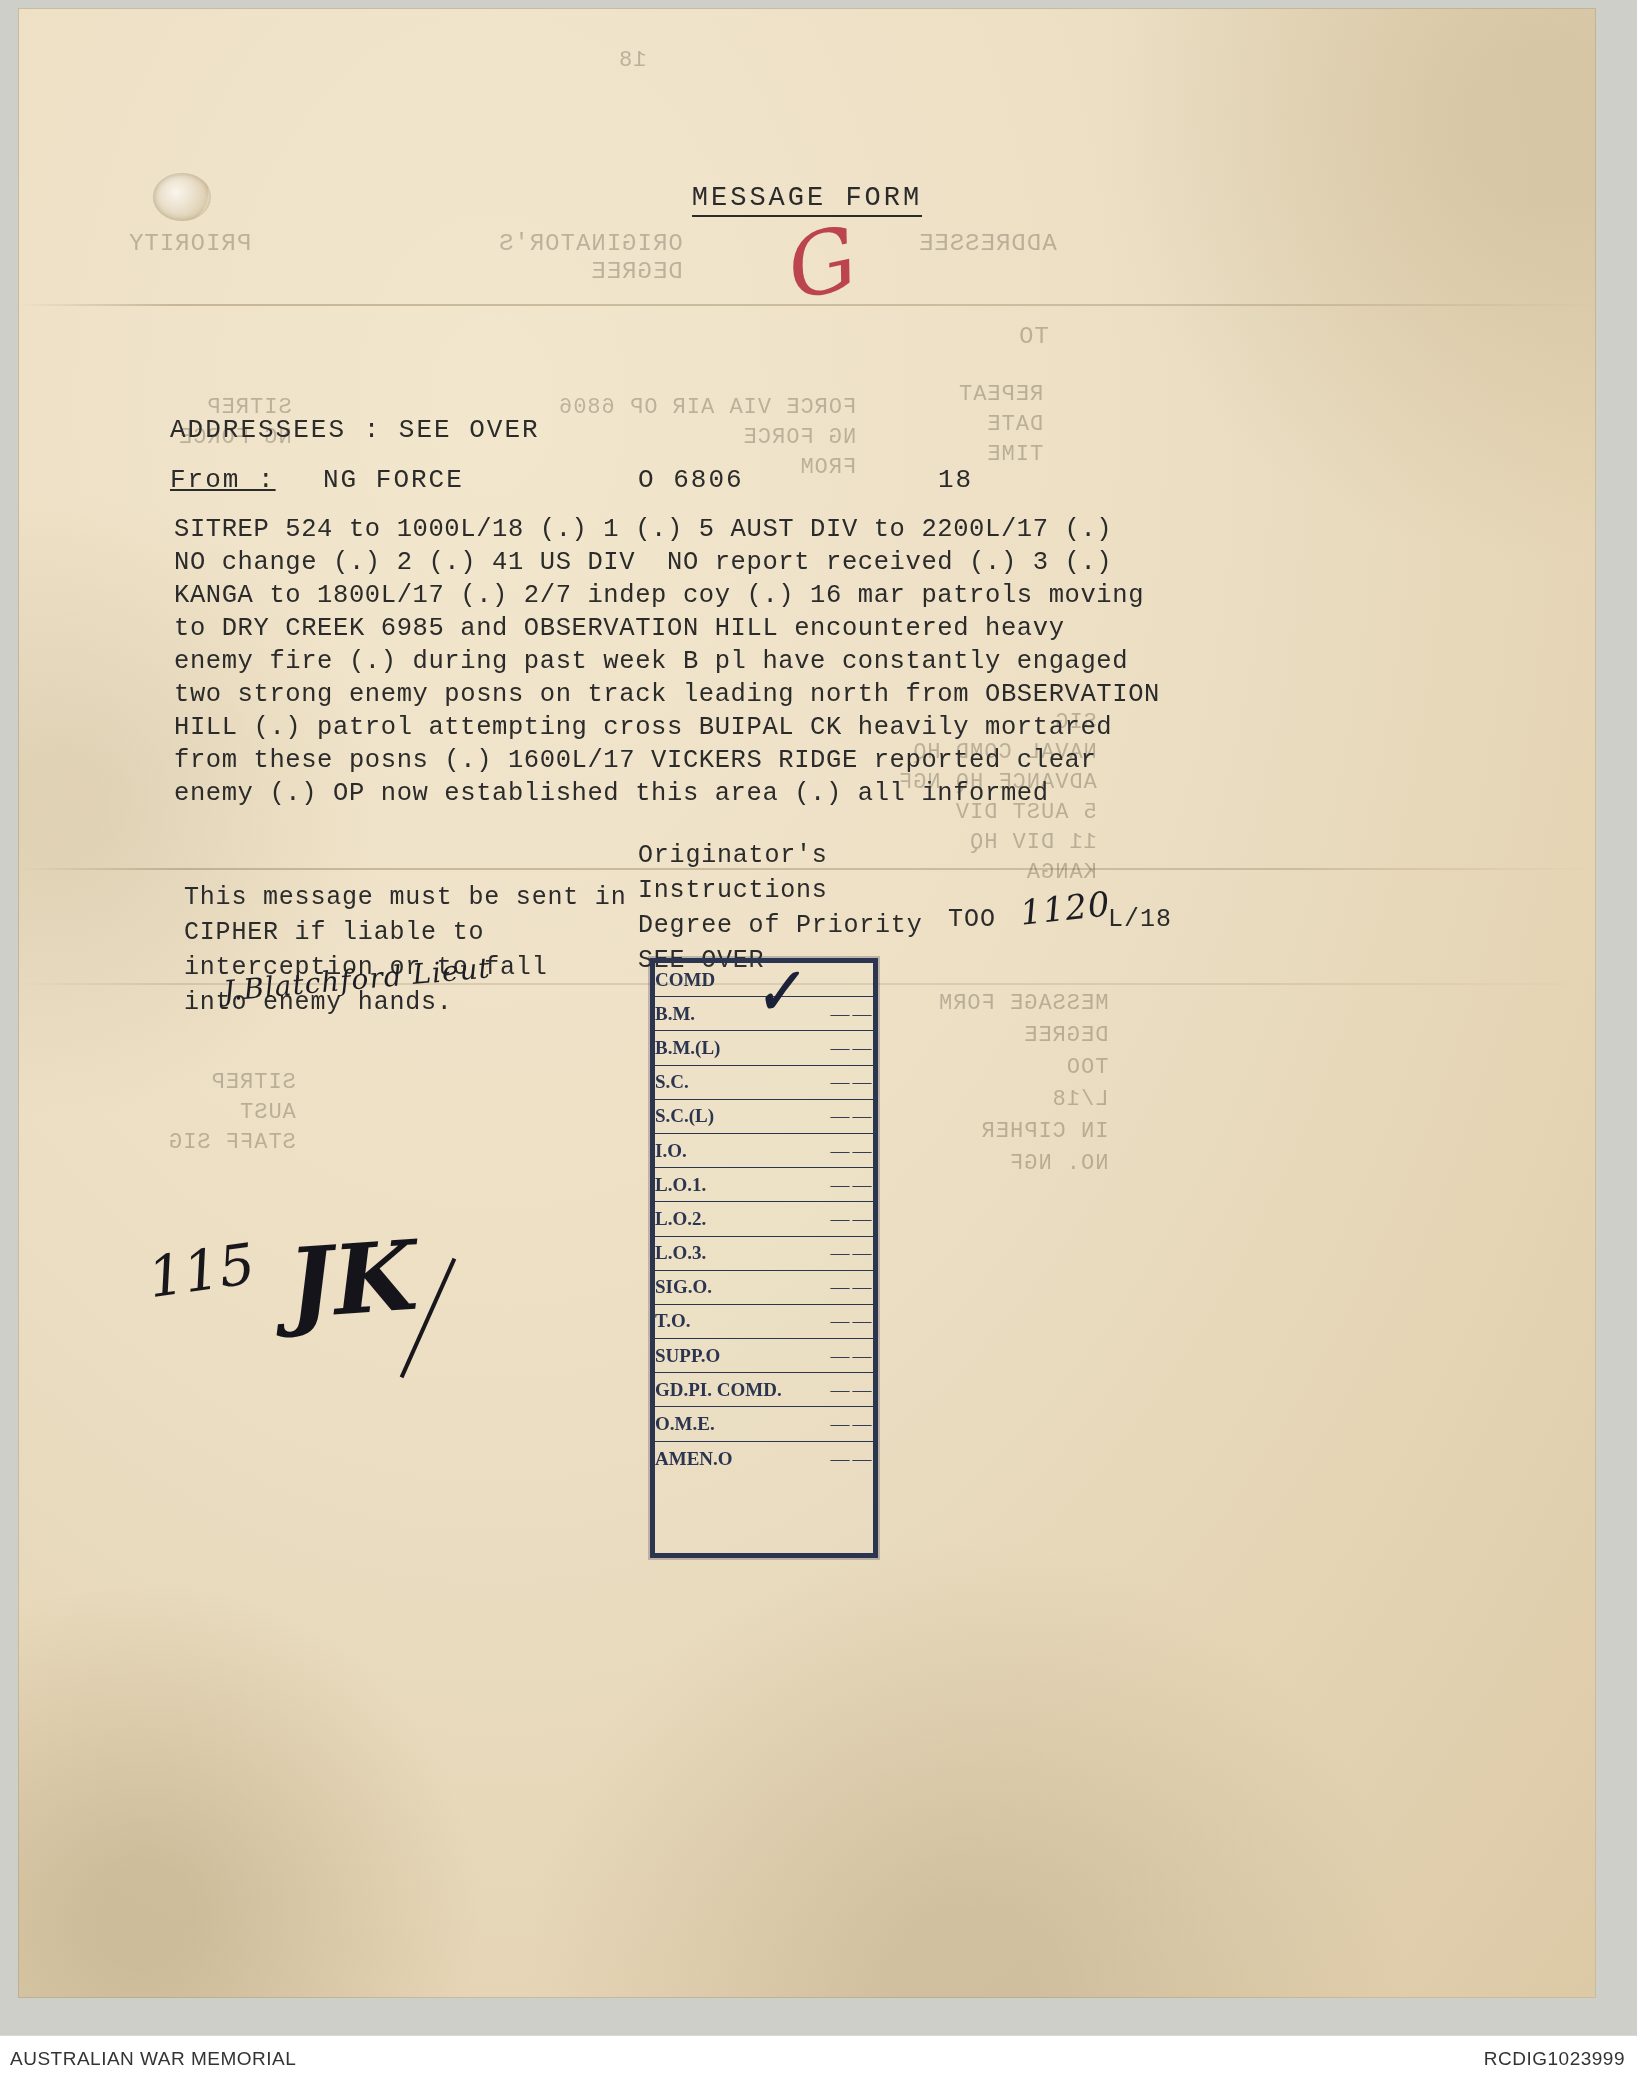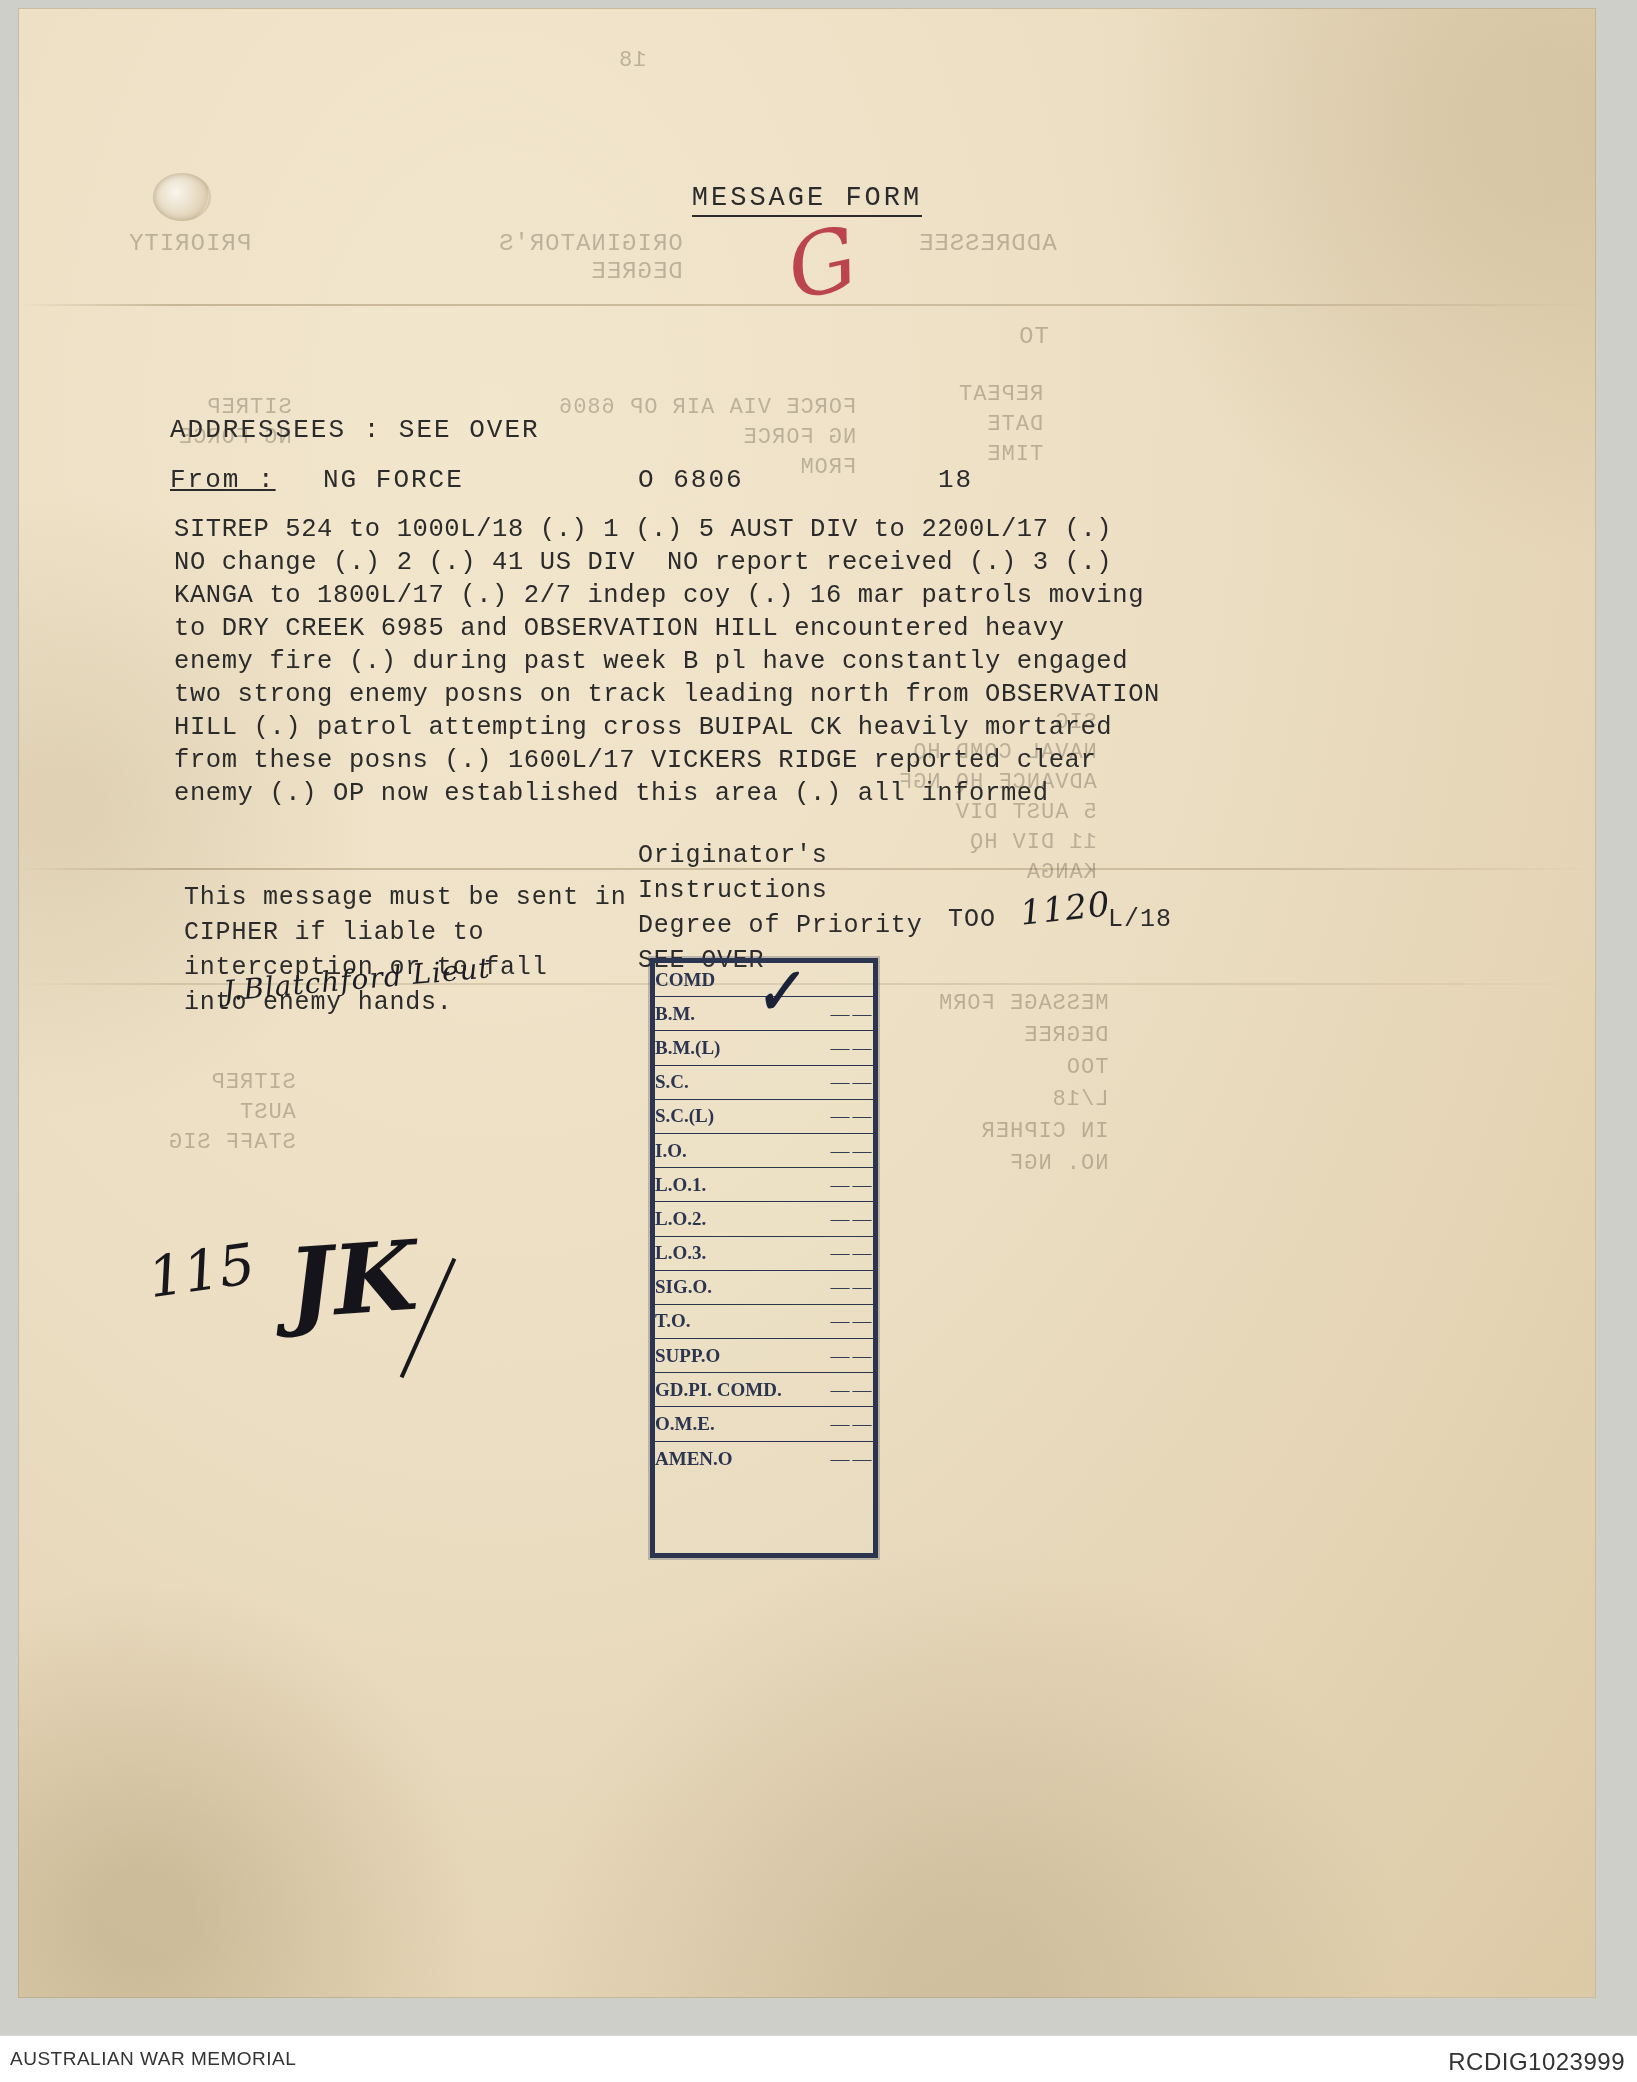--- a/index.html
+++ b/index.html
@@ -242,21 +242,21 @@
     left: 10px; top: 12px;
     font-family: "Liberation Sans", sans-serif;
     font-size: 19px;
     color: #333;
     letter-spacing: .5px;
   }
   #footer .f-right {
     position: absolute;
     right: 12px; top: 12px;
     font-family: "Liberation Sans", sans-serif;
-    font-size: 24px;
+    font-size: 19px;
     color: #333;
     letter-spacing: .5px;
   }
 </style>
 </head>
 <body>
 
 <div id="paper">
 
   <div class="crease" style="top:296px;"></div>

